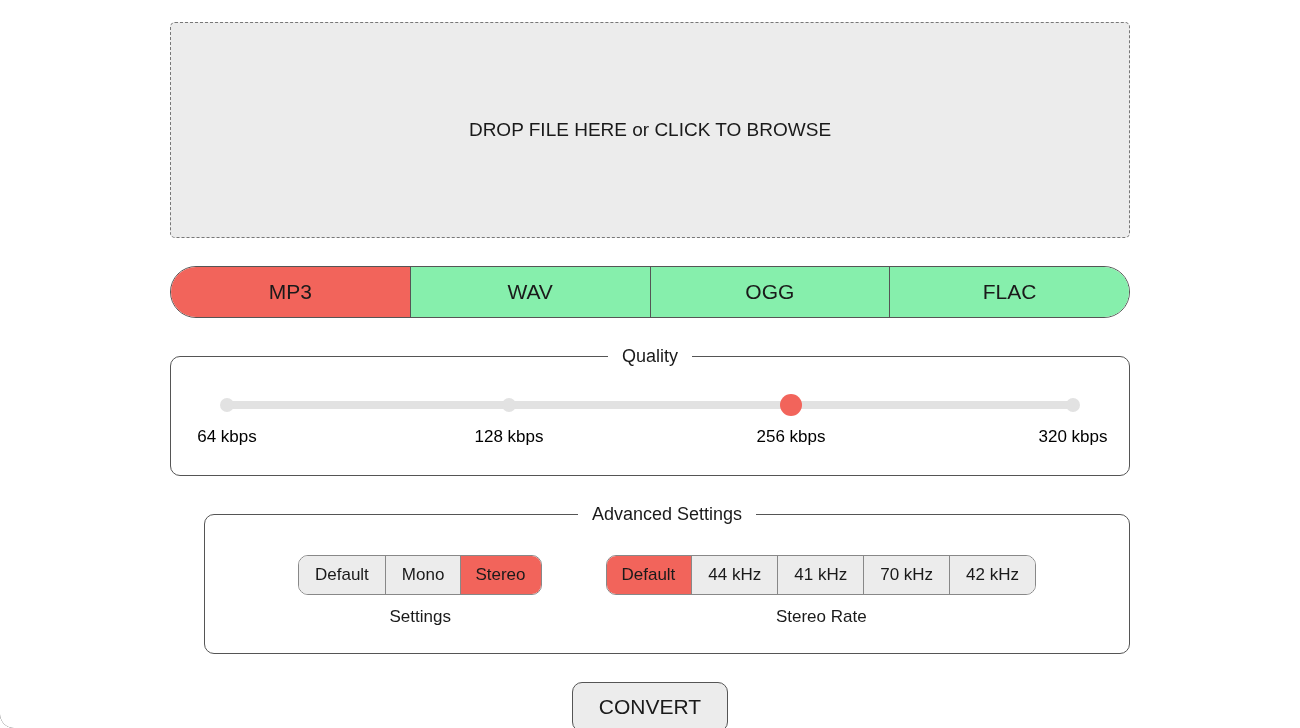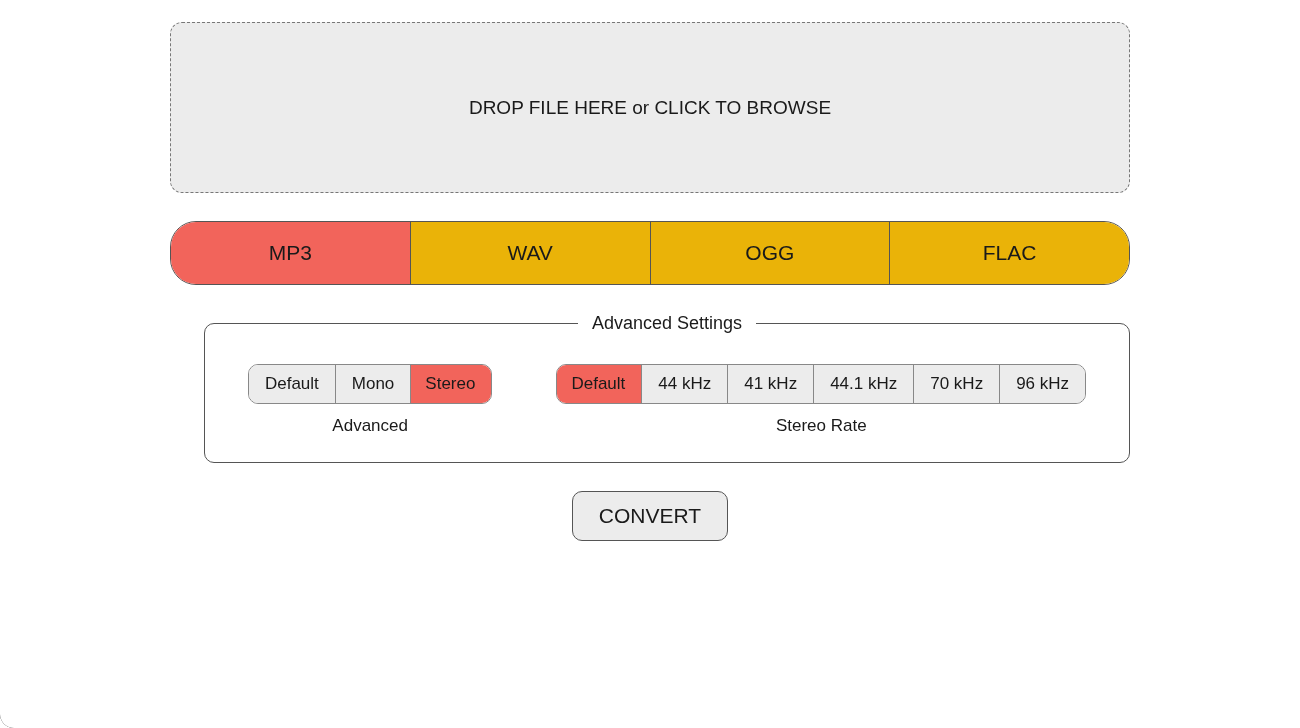--- a/index.html
+++ b/index.html
@@ -20,43 +20,43 @@
     pointer-events:none;
     background:transparent;
   }
   .container {
     width: 960px;
     margin: 0 auto;
     padding-top: 22px;
   }
   .dropzone {
     width: 100%;
-    height: 171px;
+    height: 216px;
     border: 1px dashed #777;
-    border-radius: 12px;
+    border-radius: 5px;
     background: #ececec;
     display: flex;
     align-items: center;
     justify-content: center;
     font-size: 19px;
     color: #1a1a1a;
     cursor: pointer;
   }
   .format-row {
     display: flex;
     width: 100%;
     margin-top: 28px;
     border: 1px solid #555;
     border-radius: 26px;
     overflow: hidden;
-    height: 64px;
+    height: 52px;
   }
   .format-btn {
     flex: 1;
-    background: #eab308;
+    background: #86efac;
     border: none;
     border-right: 1px solid #555;
     font-size: 21px;
     color: #1a1a1a;
     cursor: pointer;
     display:flex;
     align-items:center;
     justify-content:center;
   }
   .format-btn:last-child { border-right: none; }
@@ -173,40 +173,54 @@
     <span>DROP FILE HERE or CLICK TO BROWSE</span>
   </div>
 
   <div class="format-row">
     <button class="format-btn active">MP3</button>
     <button class="format-btn">WAV</button>
     <button class="format-btn">OGG</button>
     <button class="format-btn">FLAC</button>
   </div>
 
+  <fieldset>
+    <legend>Quality</legend>
+    <div class="slider-track">
+      <div class="slider-dot" style="left:0%"></div>
+      <div class="slider-dot" style="left:33.333%"></div>
+      <div class="slider-dot active" style="left:66.666%"></div>
+      <div class="slider-dot" style="left:100%"></div>
+    </div>
+    <div class="slider-labels-wrap">
+      <span class="slider-label" style="left:0%">64 kbps</span>
+      <span class="slider-label" style="left:33.333%">128 kbps</span>
+      <span class="slider-label" style="left:66.666%">256 kbps</span>
+      <span class="slider-label" style="left:100%">320 kbps</span>
+    </div>
+  </fieldset>
 
   <fieldset class="advanced">
     <legend>Advanced Settings</legend>
     <div class="adv-wrap">
       <div class="adv-group">
         <div class="seg">
           <button class="seg-btn">Default</button>
           <button class="seg-btn">Mono</button>
           <button class="seg-btn active">Stereo</button>
         </div>
-        <div class="adv-label">Advanced</div>
+        <div class="adv-label">Settings</div>
       </div>
       <div class="adv-group">
         <div class="seg">
           <button class="seg-btn active">Default</button>
           <button class="seg-btn">44 kHz</button>
           <button class="seg-btn">41 kHz</button>
-          <button class="seg-btn">44.1 kHz</button>
           <button class="seg-btn">70 kHz</button>
-          <button class="seg-btn">96 kHz</button>
+          <button class="seg-btn">42 kHz</button>
         </div>
         <div class="adv-label">Stereo Rate</div>
       </div>
     </div>
   </fieldset>
 
   <div class="convert-wrap">
     <button class="convert-btn">CONVERT</button>
   </div>
 

